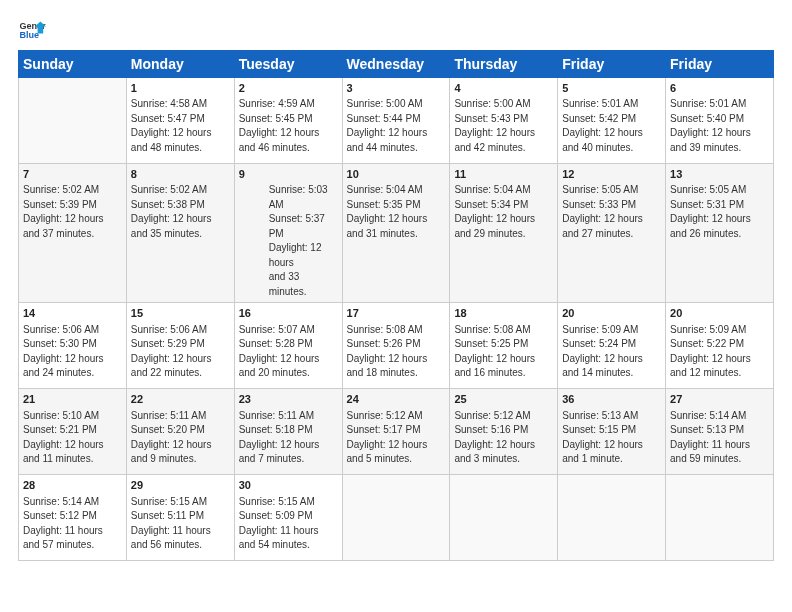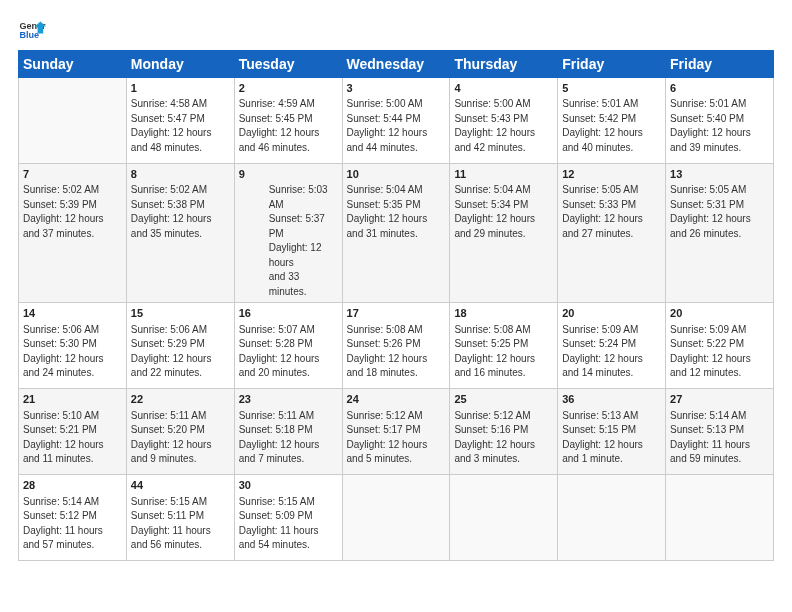--- a/index.html
+++ b/index.html
@@ -319,21 +319,21 @@
         </tr>
         <tr>
           <td>
             <span class="day-num">28</span>
             <div class="day-info" style="white-space: pre-wrap;">Sunrise: 5:14 AM
 Sunset: 5:12 PM
 Daylight: 11 hours
 and 57 minutes.</div>
           </td>
           <td>
-            <span class="day-num">44</span>
+            <span class="day-num">29</span>
             <div class="day-info" style="white-space: pre-wrap;">Sunrise: 5:15 AM
 Sunset: 5:11 PM
 Daylight: 11 hours
 and 56 minutes.</div>
           </td>
           <td>
             <span class="day-num">30</span>
             <div class="day-info" style="white-space: pre-wrap;">Sunrise: 5:15 AM
 Sunset: 5:09 PM
 Daylight: 11 hours

